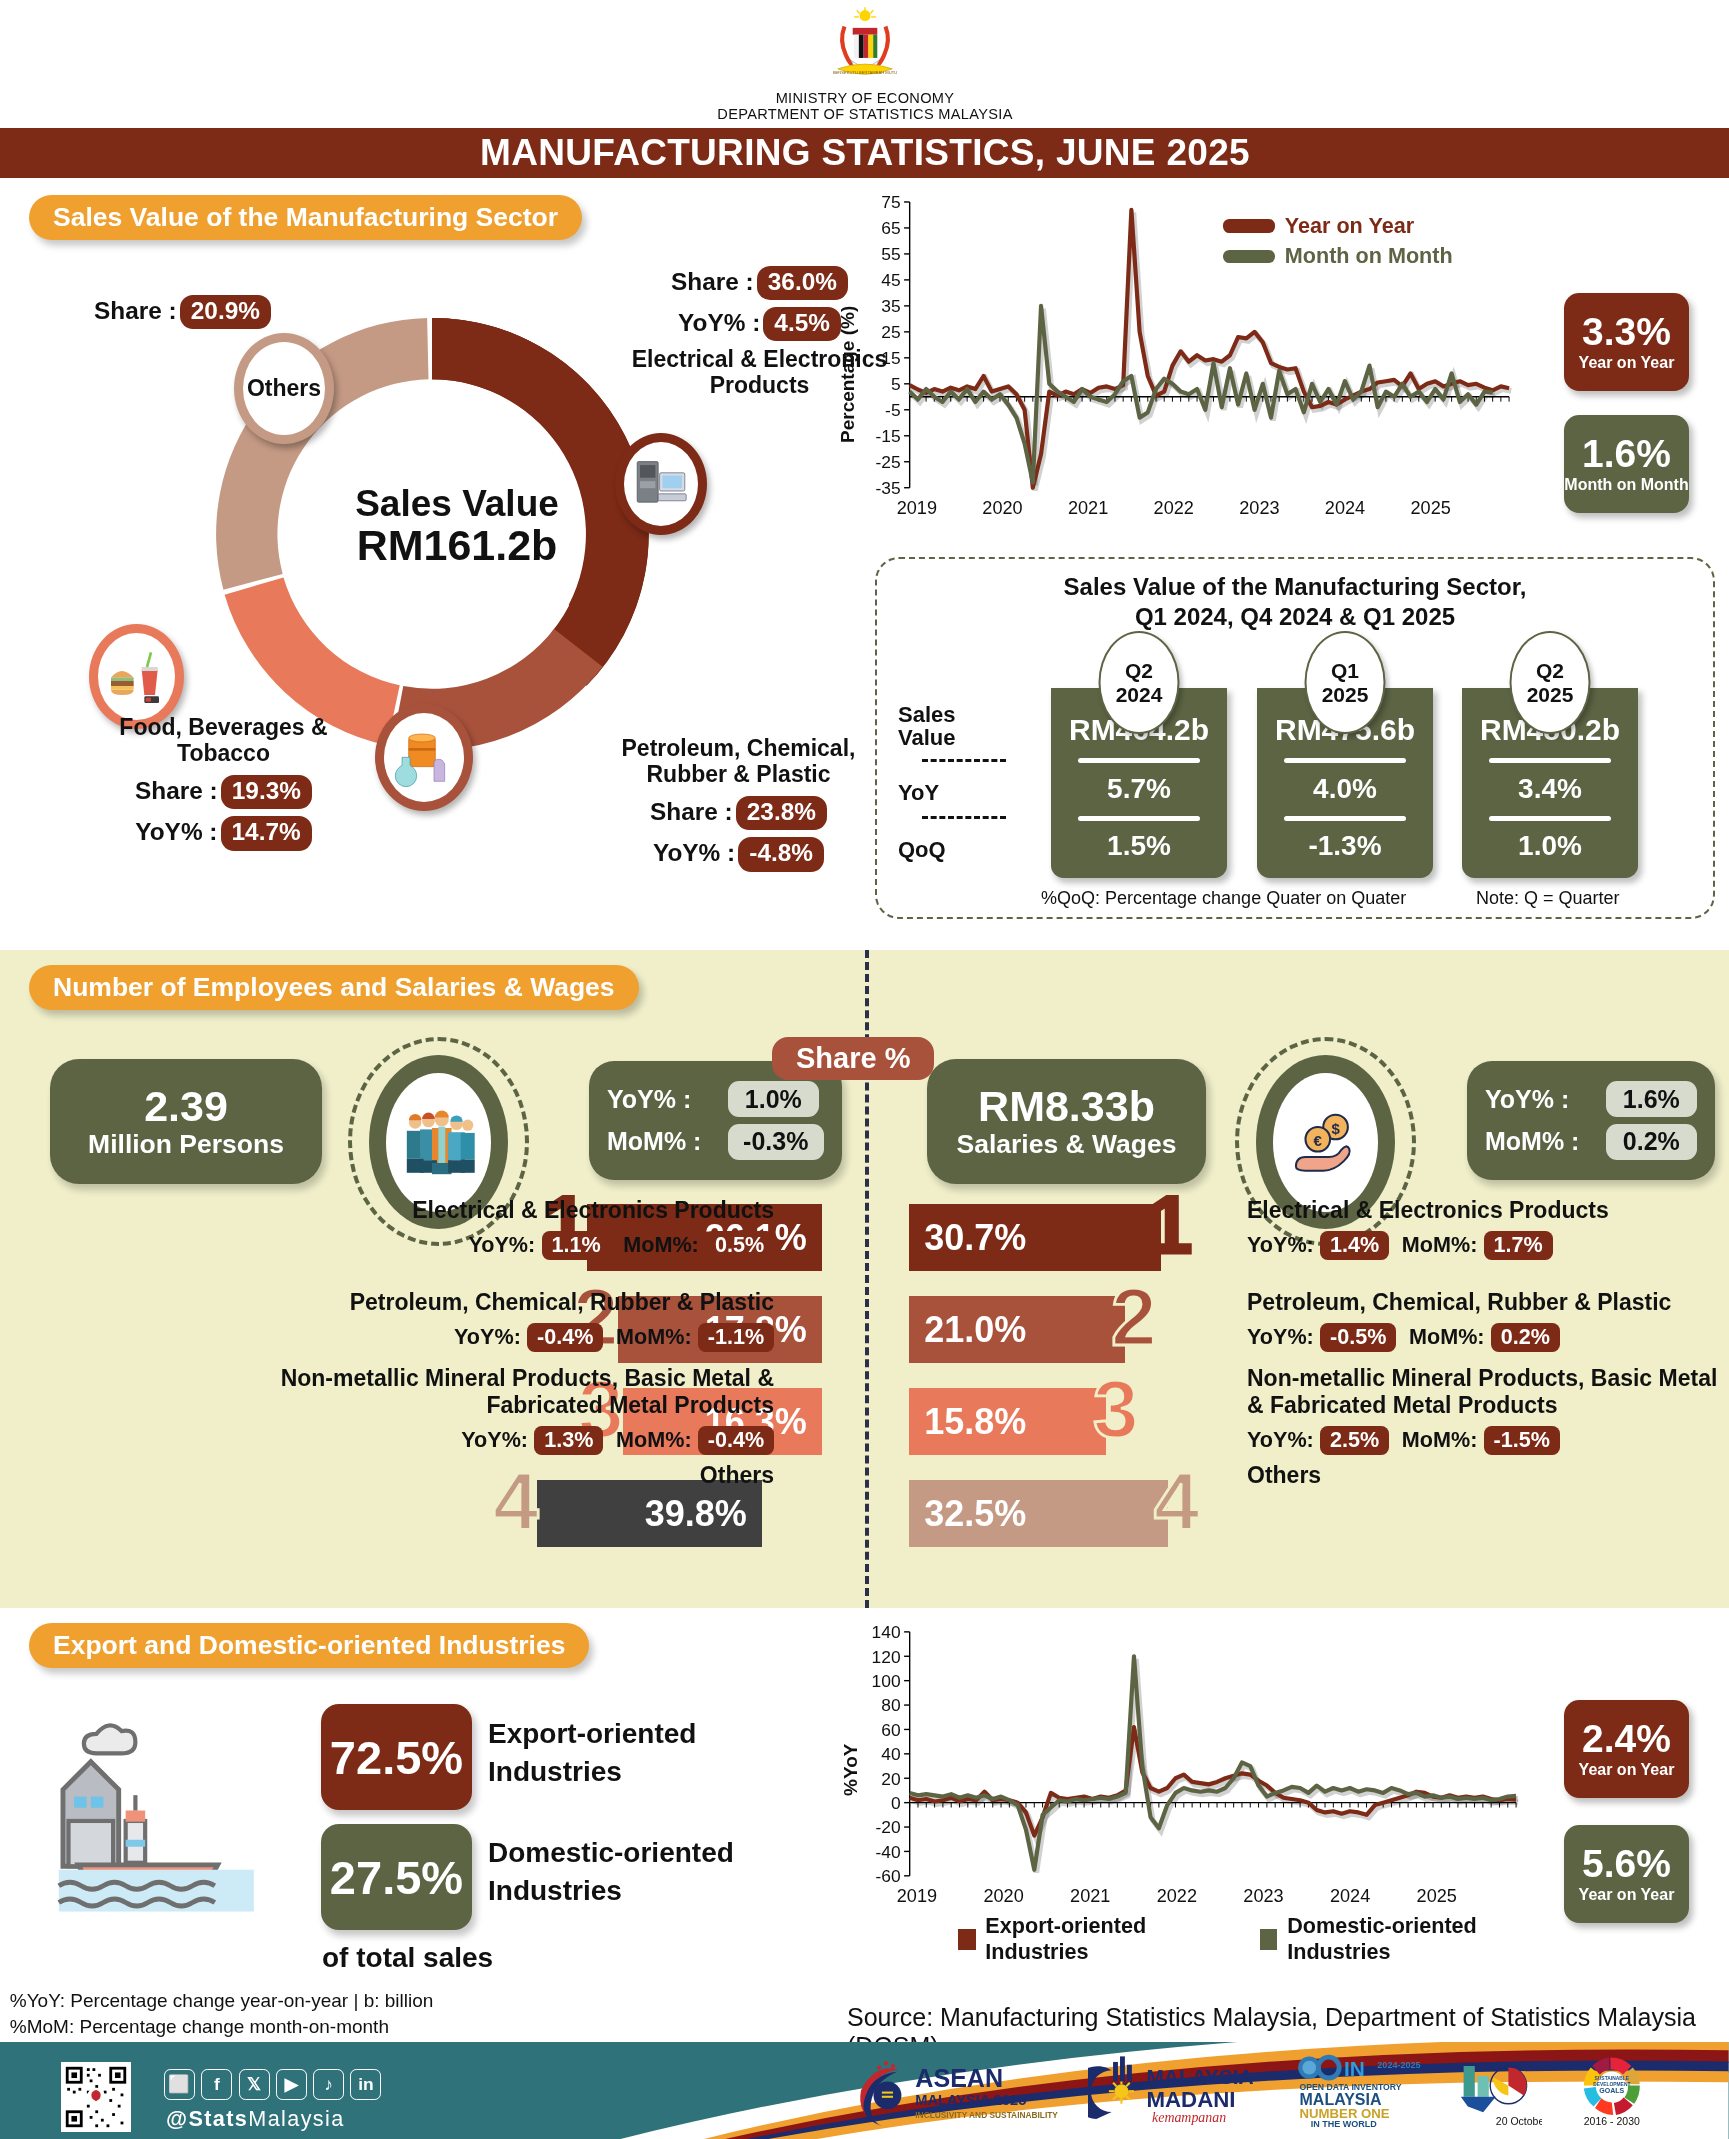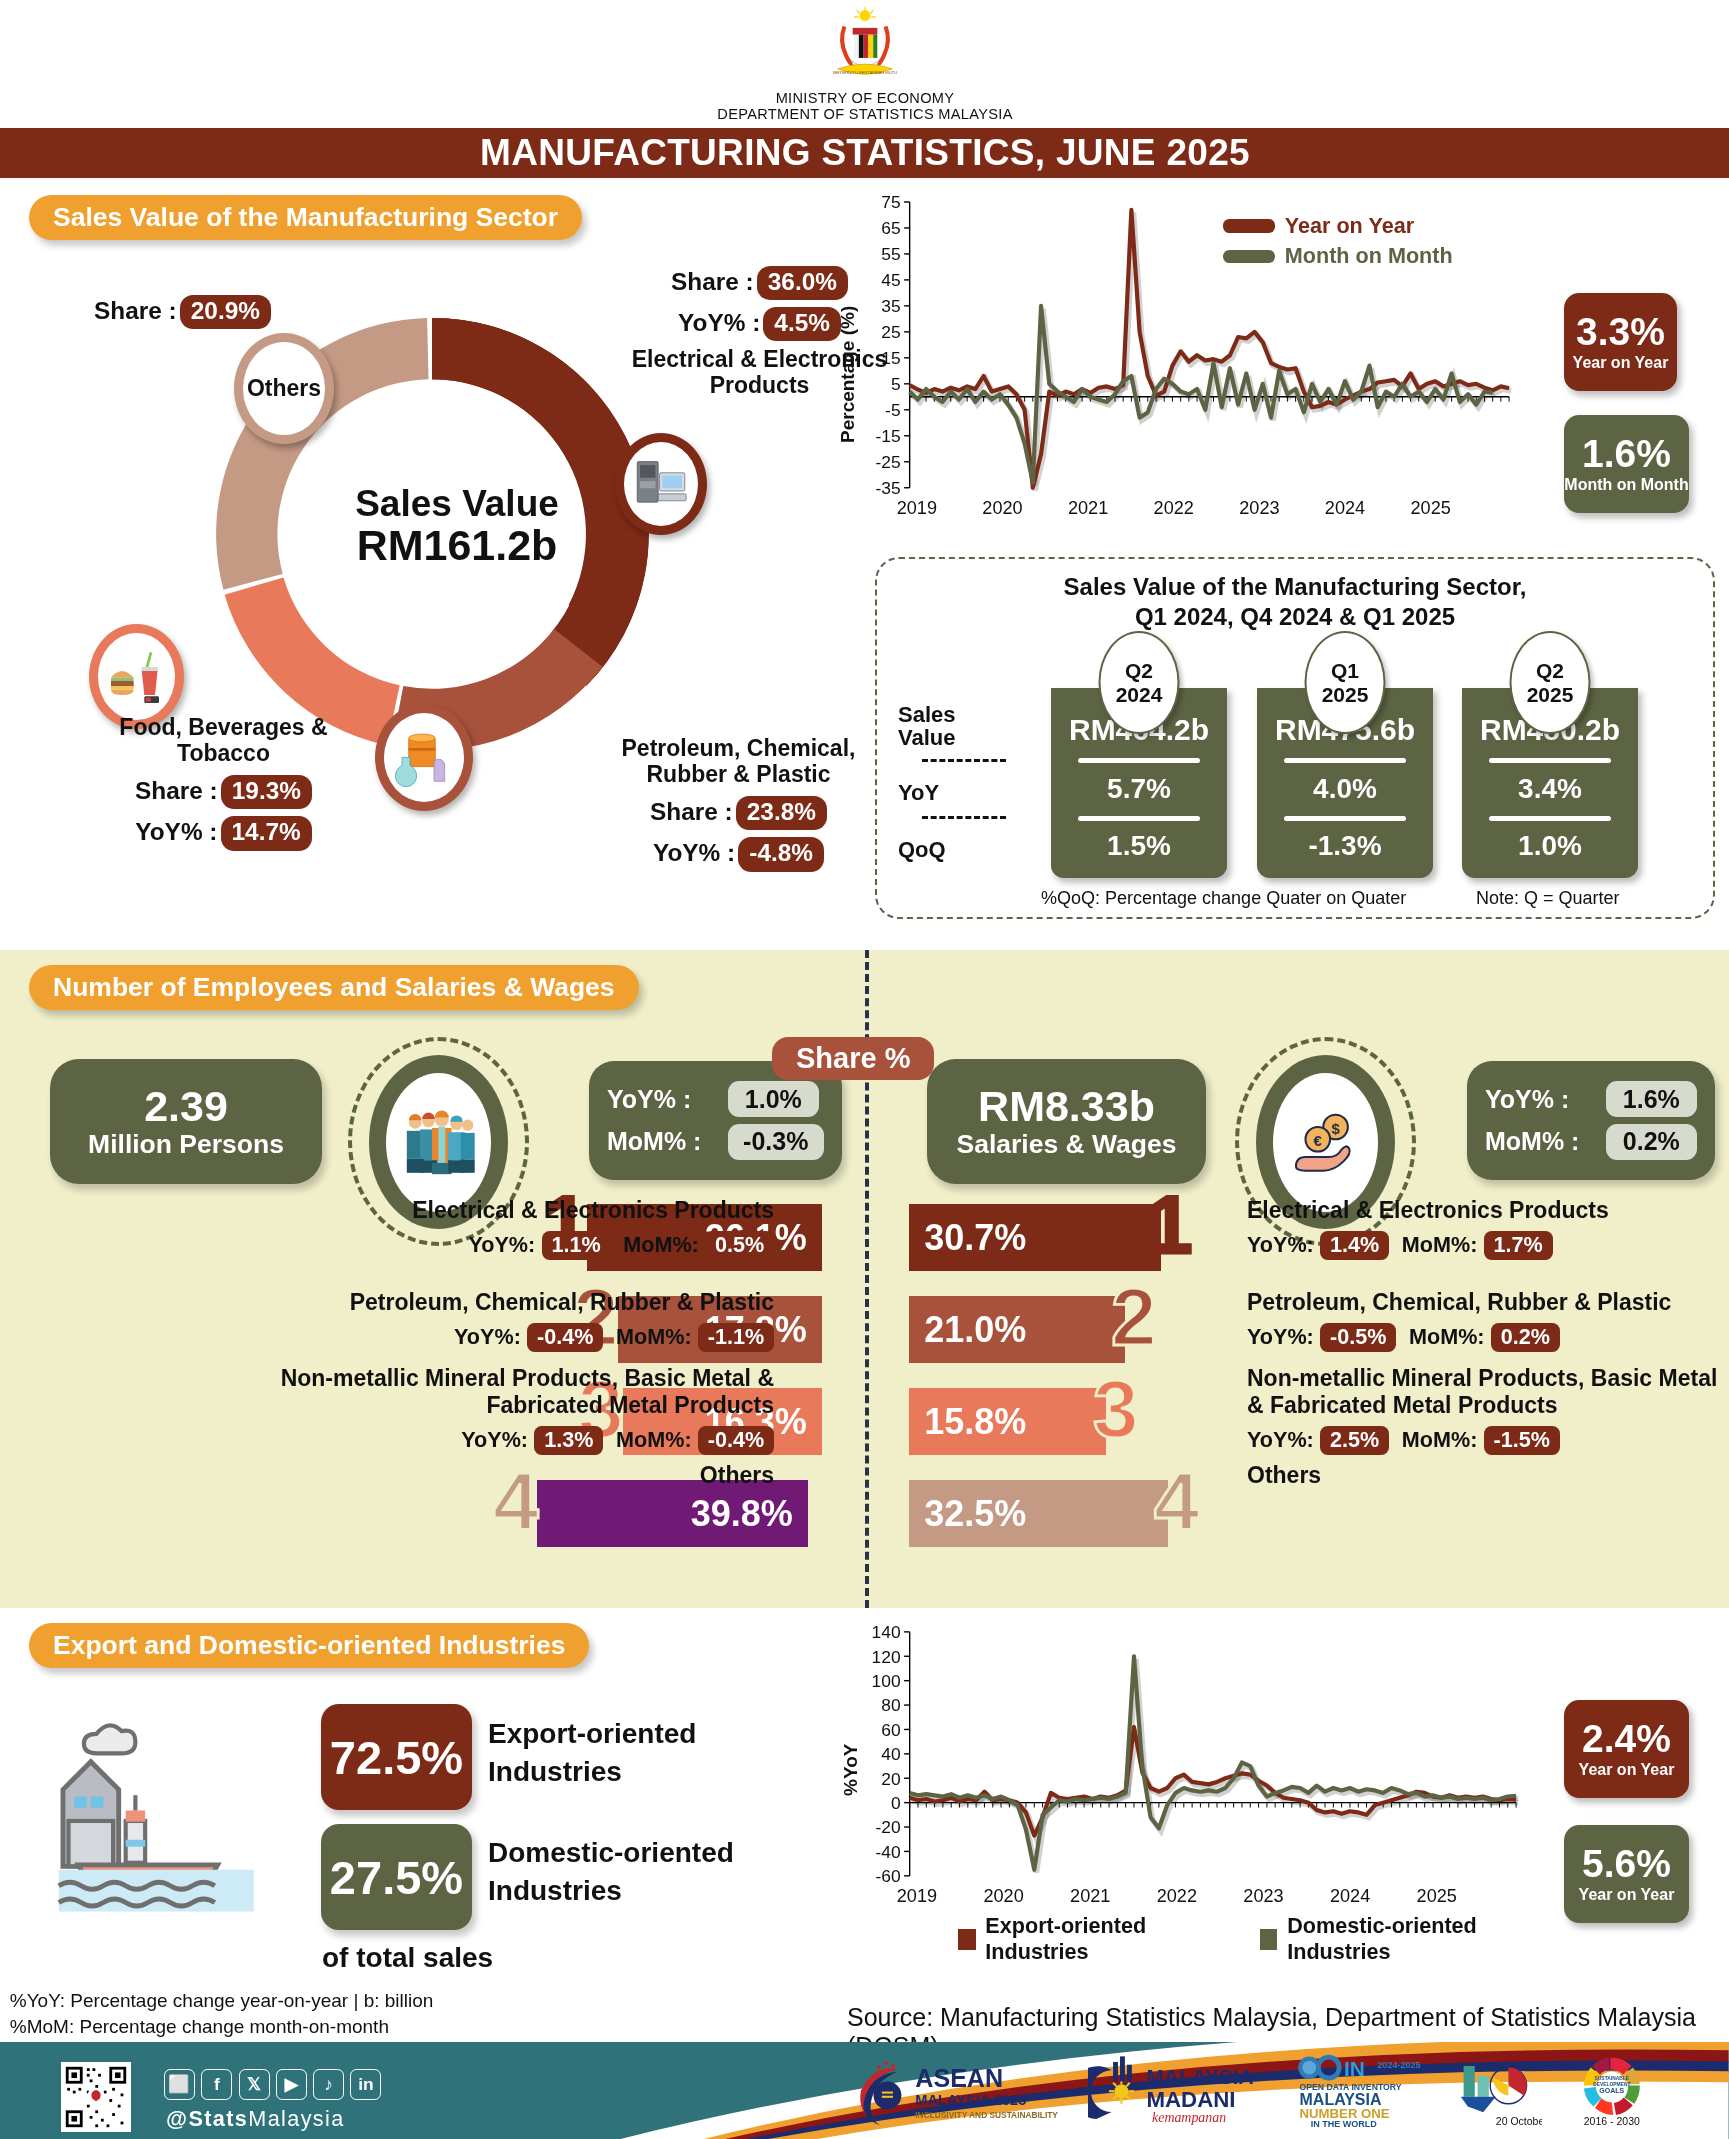--- a/index.html
+++ b/index.html
@@ -447,21 +447,21 @@
           <span class="legend-swatch" style="background:#7d2a16;"></span>
           <span class="legend-text" style="color:#7d2a16;">Year on Year</span>
         </div>
         <div class="legend-item">
           <span class="legend-swatch" style="background:#5c6444;"></span>
           <span class="legend-text" style="color:#5c6444;">Month on Month</span>
         </div>
       </div>
     </div>
 
-    <div class="kpi" style="top:115px; left:1564px; width:113px; height:98px; background:#7d2a16;">
+    <div class="kpi" style="top:115px; left:1564px; width:125px; height:98px; background:#7d2a16;">
       <div class="big">3.3%</div>
       <div class="small">Year on Year</div>
     </div>
     <div class="kpi" style="top:237px; left:1564px; width:125px; height:98px; background:#5c6444;">
       <div class="big">1.6%</div>
       <div class="small">Month on Month</div>
     </div>
   </div>
 
   <div class="qpanel">
@@ -615,21 +615,21 @@
           <div style="margin-top: 7px;"><span class="minilbl">YoY%:</span> <span class="minichip">-0.4%</span>&nbsp;&nbsp;<span class="minilbl">MoM%:</span> <span class="minichip">-1.1%</span></div>
         </div>
         <div class="bar" style="background: rgb(232, 121, 90); width: 199px; top: 438px; left: 623px; justify-content: flex-end; padding-right: 15.3px;">
           <span class="pct">16.3%</span>
         </div>
         <div class="ranknum" style="color: rgb(232, 121, 90); top: 427px; text-shadow: rgb(255, 255, 255) 0px 0px 0px; -webkit-text-stroke: 2.8px rgb(240, 239, 202); left: 578px;">3</div>
         <div class="catlabel" style="right: 956px; text-align: right; width: 530px; left: auto; top: 415px;">
           <div>Non-metallic Mineral Products, Basic Metal &amp; Fabricated Metal Products</div>
           <div style="margin-top: 7px;"><span class="minilbl">YoY%:</span> <span class="minichip">1.3%</span>&nbsp;&nbsp;<span class="minilbl">MoM%:</span> <span class="minichip">-0.4%</span></div>
         </div>
-        <div class="bar" style="background: #701a75; width: 271px; top: 530px; left: 537px; justify-content: flex-end; padding-right: 15.3px;">
+        <div class="bar" style="background: #404040; width: 225px; top: 530px; left: 537px; justify-content: flex-end; padding-right: 15.3px;">
           <span class="pct">39.8%</span>
         </div>
         <div class="ranknum" style="color: rgb(196, 154, 132); top: 519px; text-shadow: rgb(255, 255, 255) 0px 0px 0px; -webkit-text-stroke: 2.8px rgb(240, 239, 202); left: 493px;">4</div>
         <div class="catlabel" style="right: 956px; text-align: right; width: 530px; left: auto; top: 512px;">
           <div>Others</div>
         </div>
       </div>
 
     <div id="right-bars">
         <div class="bar" style="background: rgb(125, 42, 22); width: 252px; top: 254px; left: 909px; justify-content: flex-start; padding-left: 15.3px;">

